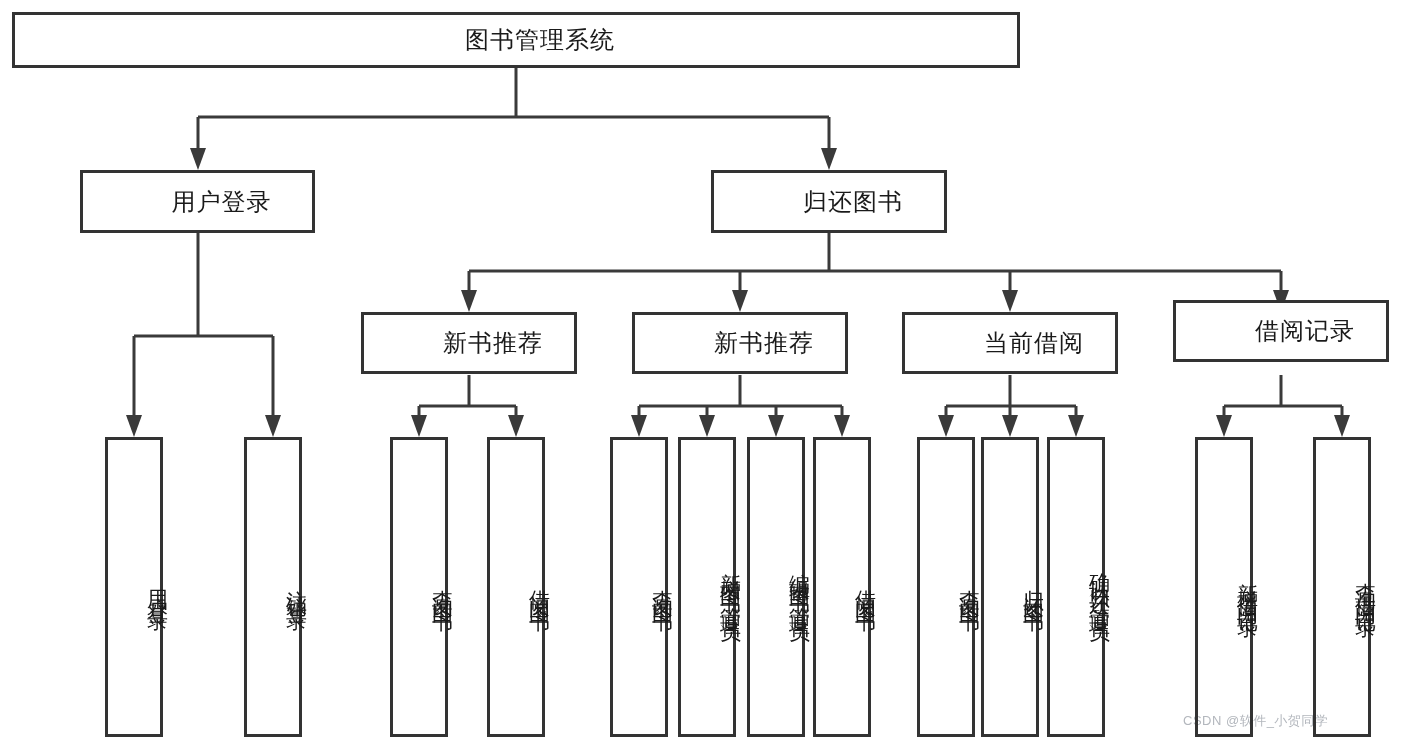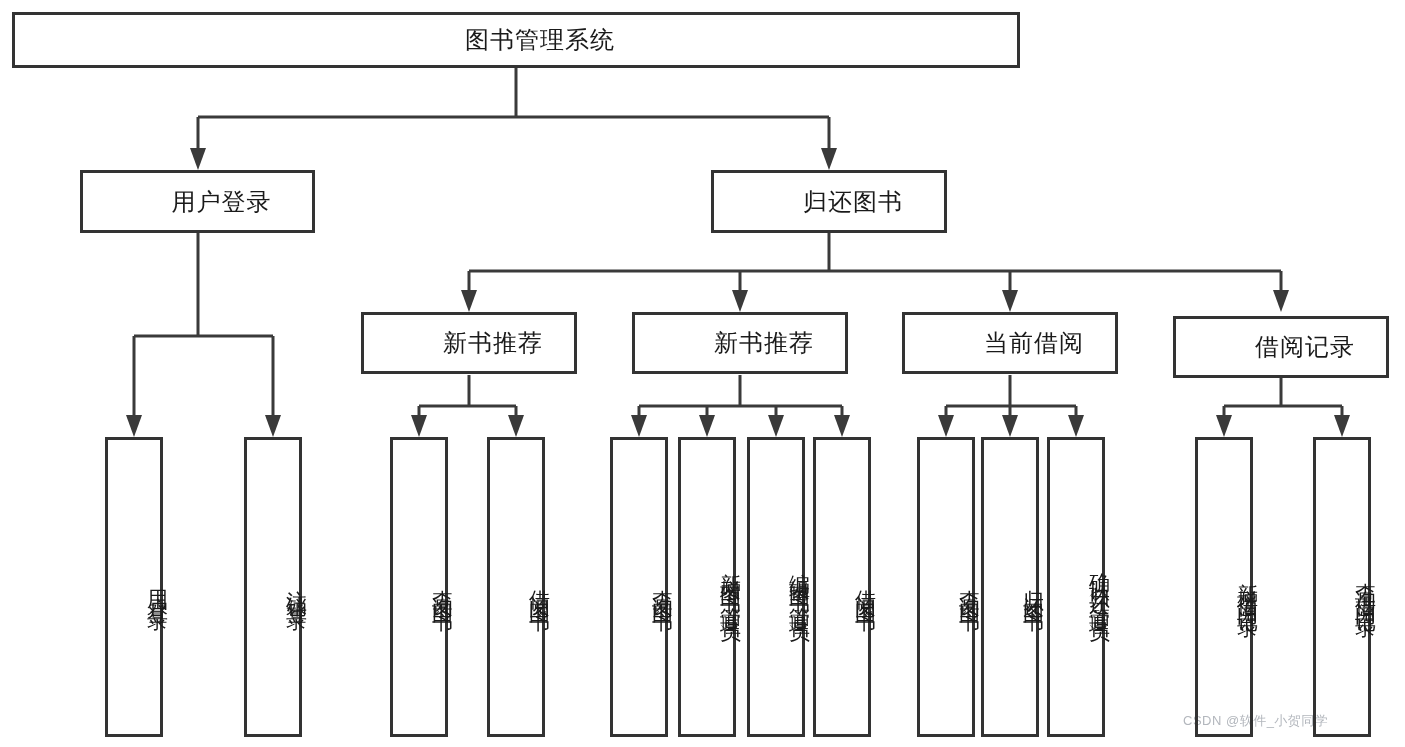--- a/index.html
+++ b/index.html
@@ -91,21 +91,21 @@
 
   <div class="box hbox" style="left:361px;top:312px;width:216px;height:62px">
     <span>新书推荐</span>
   </div>
   <div class="box hbox" style="left:632px;top:312px;width:216px;height:62px">
     <span>新书推荐</span>
   </div>
   <div class="box hbox" style="left:902px;top:312px;width:216px;height:62px">
     <span>当前借阅</span>
   </div>
-  <div class="box hbox" style="left:1173px;top:316px;width:216px;height:62px">
+  <div class="box hbox" style="left:1173px;top:300px;width:216px;height:62px">
     <span>借阅记录</span>
   </div>
 
   <div class="box leaf" style="left:105px;top:437px;width:58px;height:300px">
     <span>用户登录</span>
   </div>
   <div class="box leaf" style="left:244px;top:437px;width:58px;height:300px">
     <span>注销登录</span>
   </div>
 

